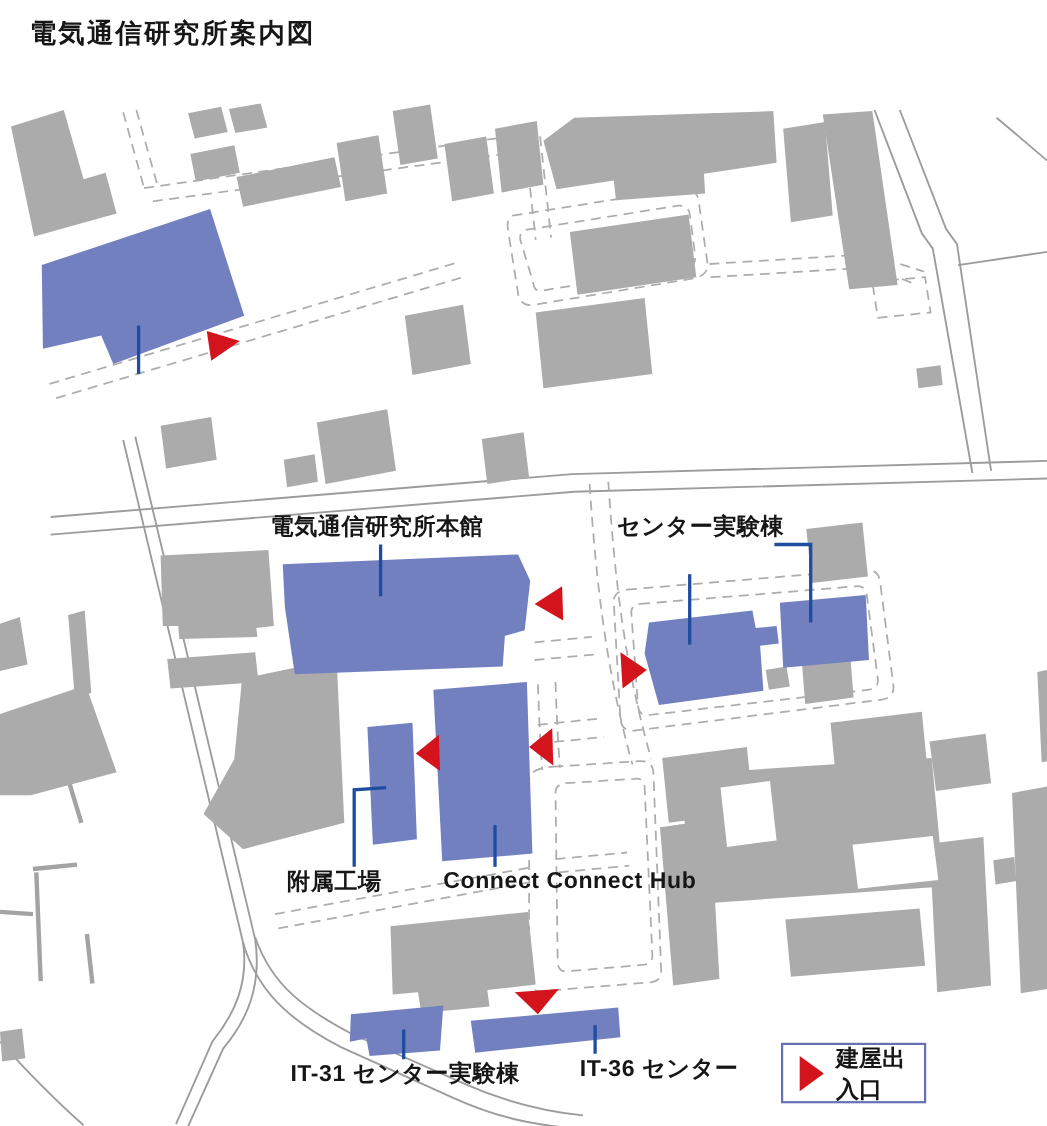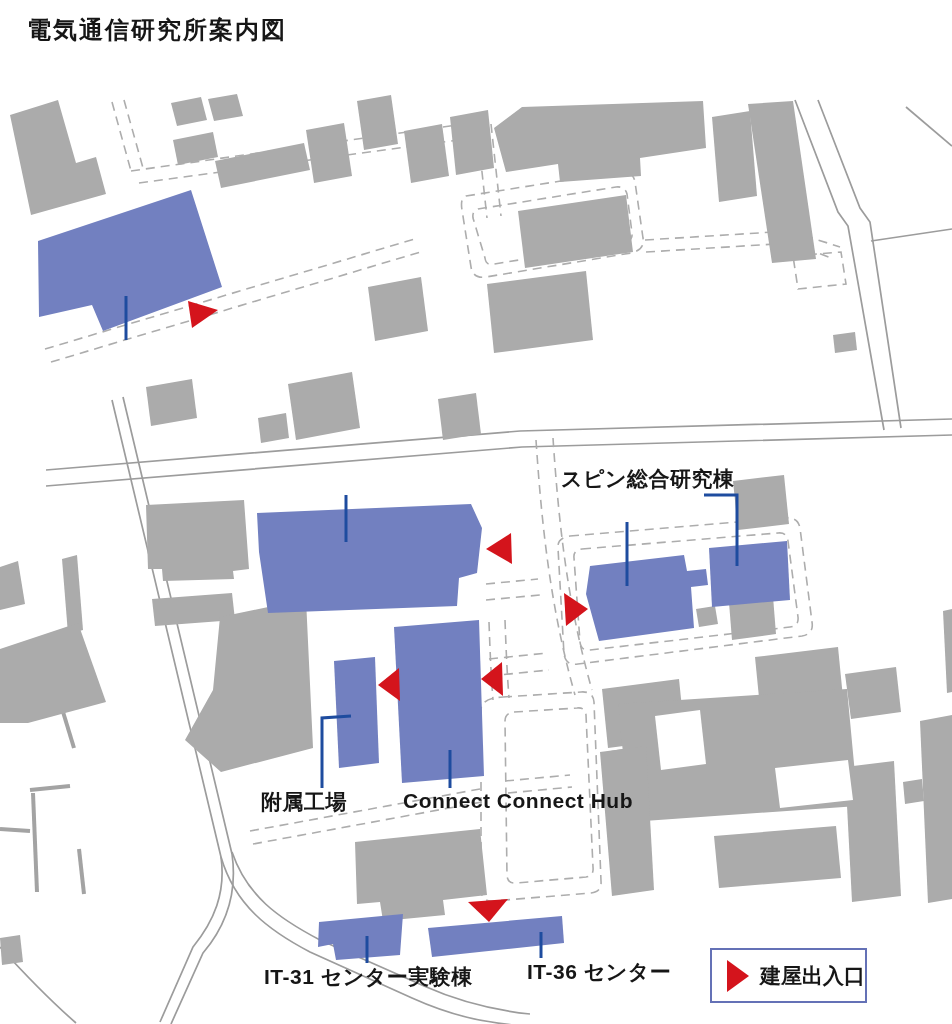--- a/index.html
+++ b/index.html
@@ -13,21 +13,21 @@
     position:absolute;left:27px;top:14px;margin:0;z-index:3;
     font-family:"Liberation Serif",serif;font-weight:700;font-size:24px;
     letter-spacing:2px;color:var(--text,#161616);
   }
   .map-label{
     position:absolute;z-index:2;white-space:nowrap;
     font-family:"Liberation Sans",sans-serif;font-weight:700;font-size:21px;line-height:1.22;
     color:var(--text,#161616);letter-spacing:0.5px;
   }
   #legend{
-    position:absolute;left:710px;top:948px;width:157px;height:55px;z-index:3;
+    position:absolute;left:710px;top:948px;width:132px;height:55px;z-index:3;
     background:#ffffff;border:2px solid var(--legend-border,#6471b6);
     display:flex;align-items:center;gap:9px;padding-left:13px;box-sizing:border-box;
     font-weight:700;font-size:21px;color:var(--text,#161616);
   }
   #legend svg{flex:0 0 auto;display:block;}
 </style>
 </head>
 <body>
 
 <div id="stage">
@@ -144,23 +144,24 @@
       <path d="M541,932 L541,958" fill="none" stroke="#1E4C9F" stroke-width="3"></path>
       <polygon points="188,301 218,310 192,328" fill="#D4141C"></polygon>
       <polygon points="511,533 486,549 512,564" fill="#D4141C"></polygon>
       <polygon points="564,593 588,609 566,626" fill="#D4141C"></polygon>
       <polygon points="399,668 378,685 400,701" fill="#D4141C"></polygon>
       <polygon points="502,662 481,679 503,696" fill="#D4141C"></polygon>
       <polygon points="468,902 508,899 489,922" fill="#D4141C"></polygon>
     </svg>
 
 
+  <div class="map-label" style="left:246px;top:466px">電気通信研究所本館</div>
 
   <div class="map-label" style="left:561px;top:466px">
-    <div>スピン総合研究棟</div>
+    <div>センター実験棟</div>
   </div>
 
   <div class="map-label" style="left:261px;top:789px">附属工場</div>
 
   <div class="map-label" style="left:403px;top:788px">Connect Connect Hub</div>
 
   <div class="map-label" style="left:264px;top:964px">IT-31 センター実験棟</div>
 
   <div class="map-label" style="left:527px;top:959px">IT-36 センター</div>
 

